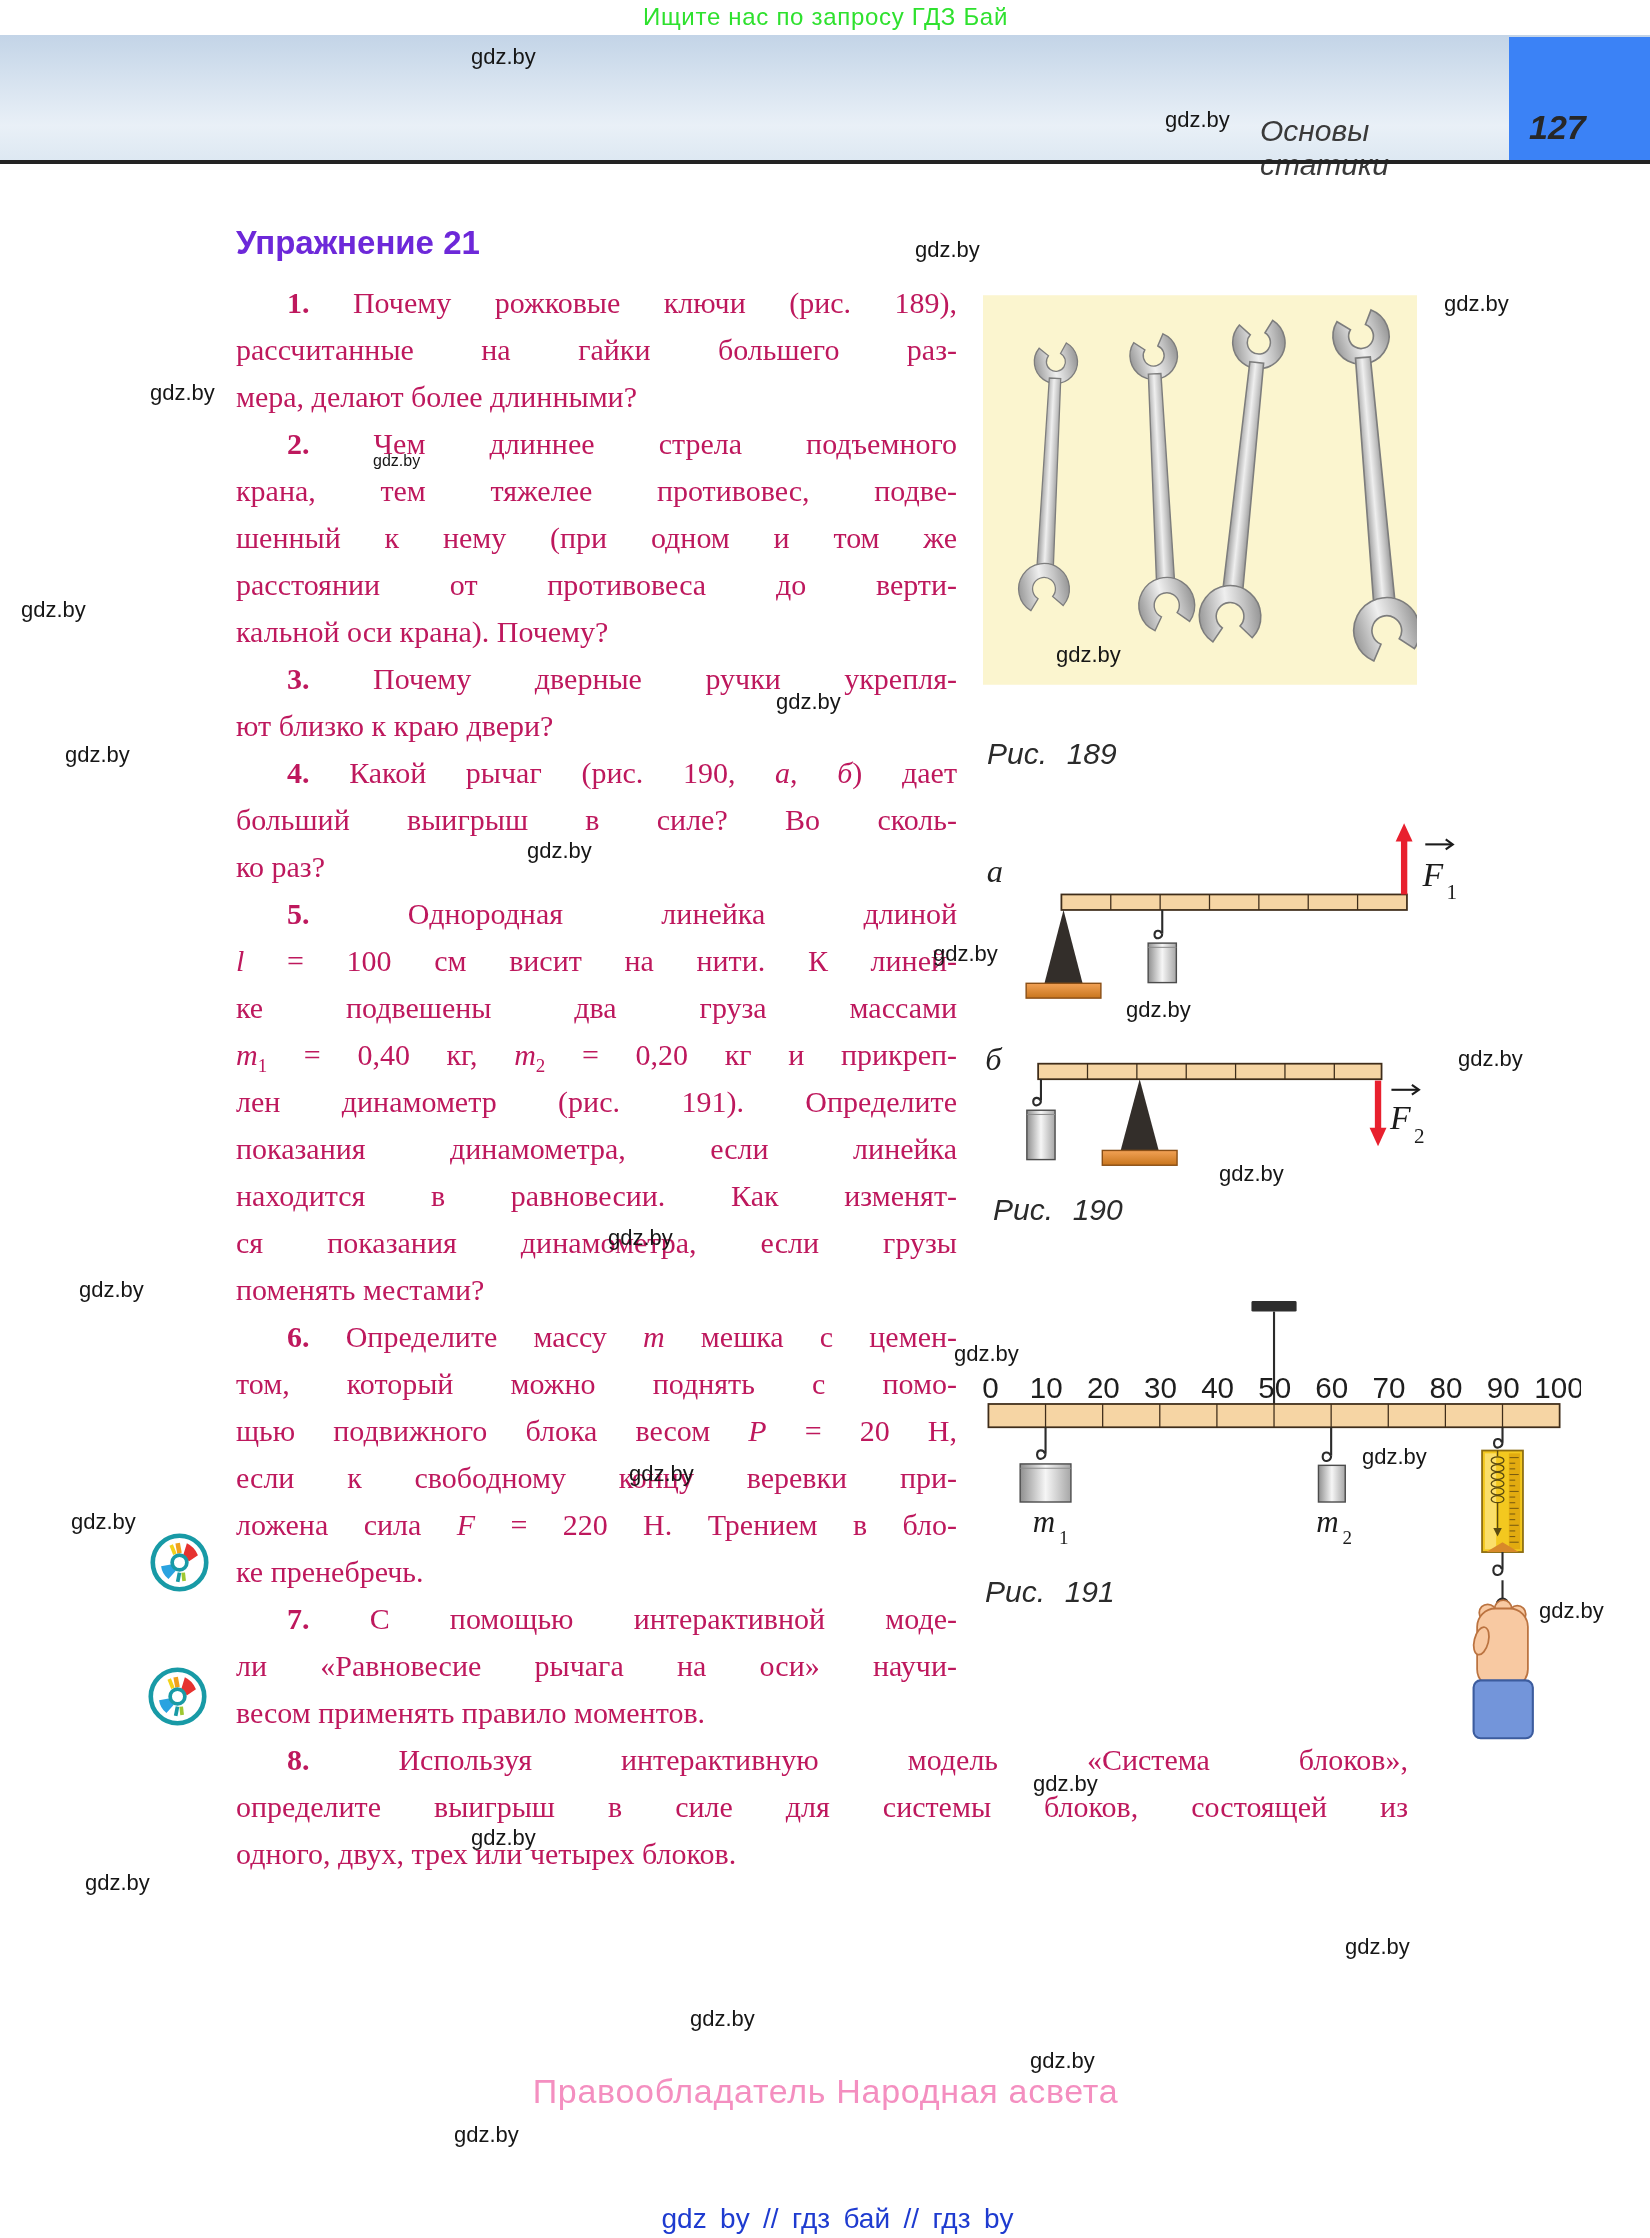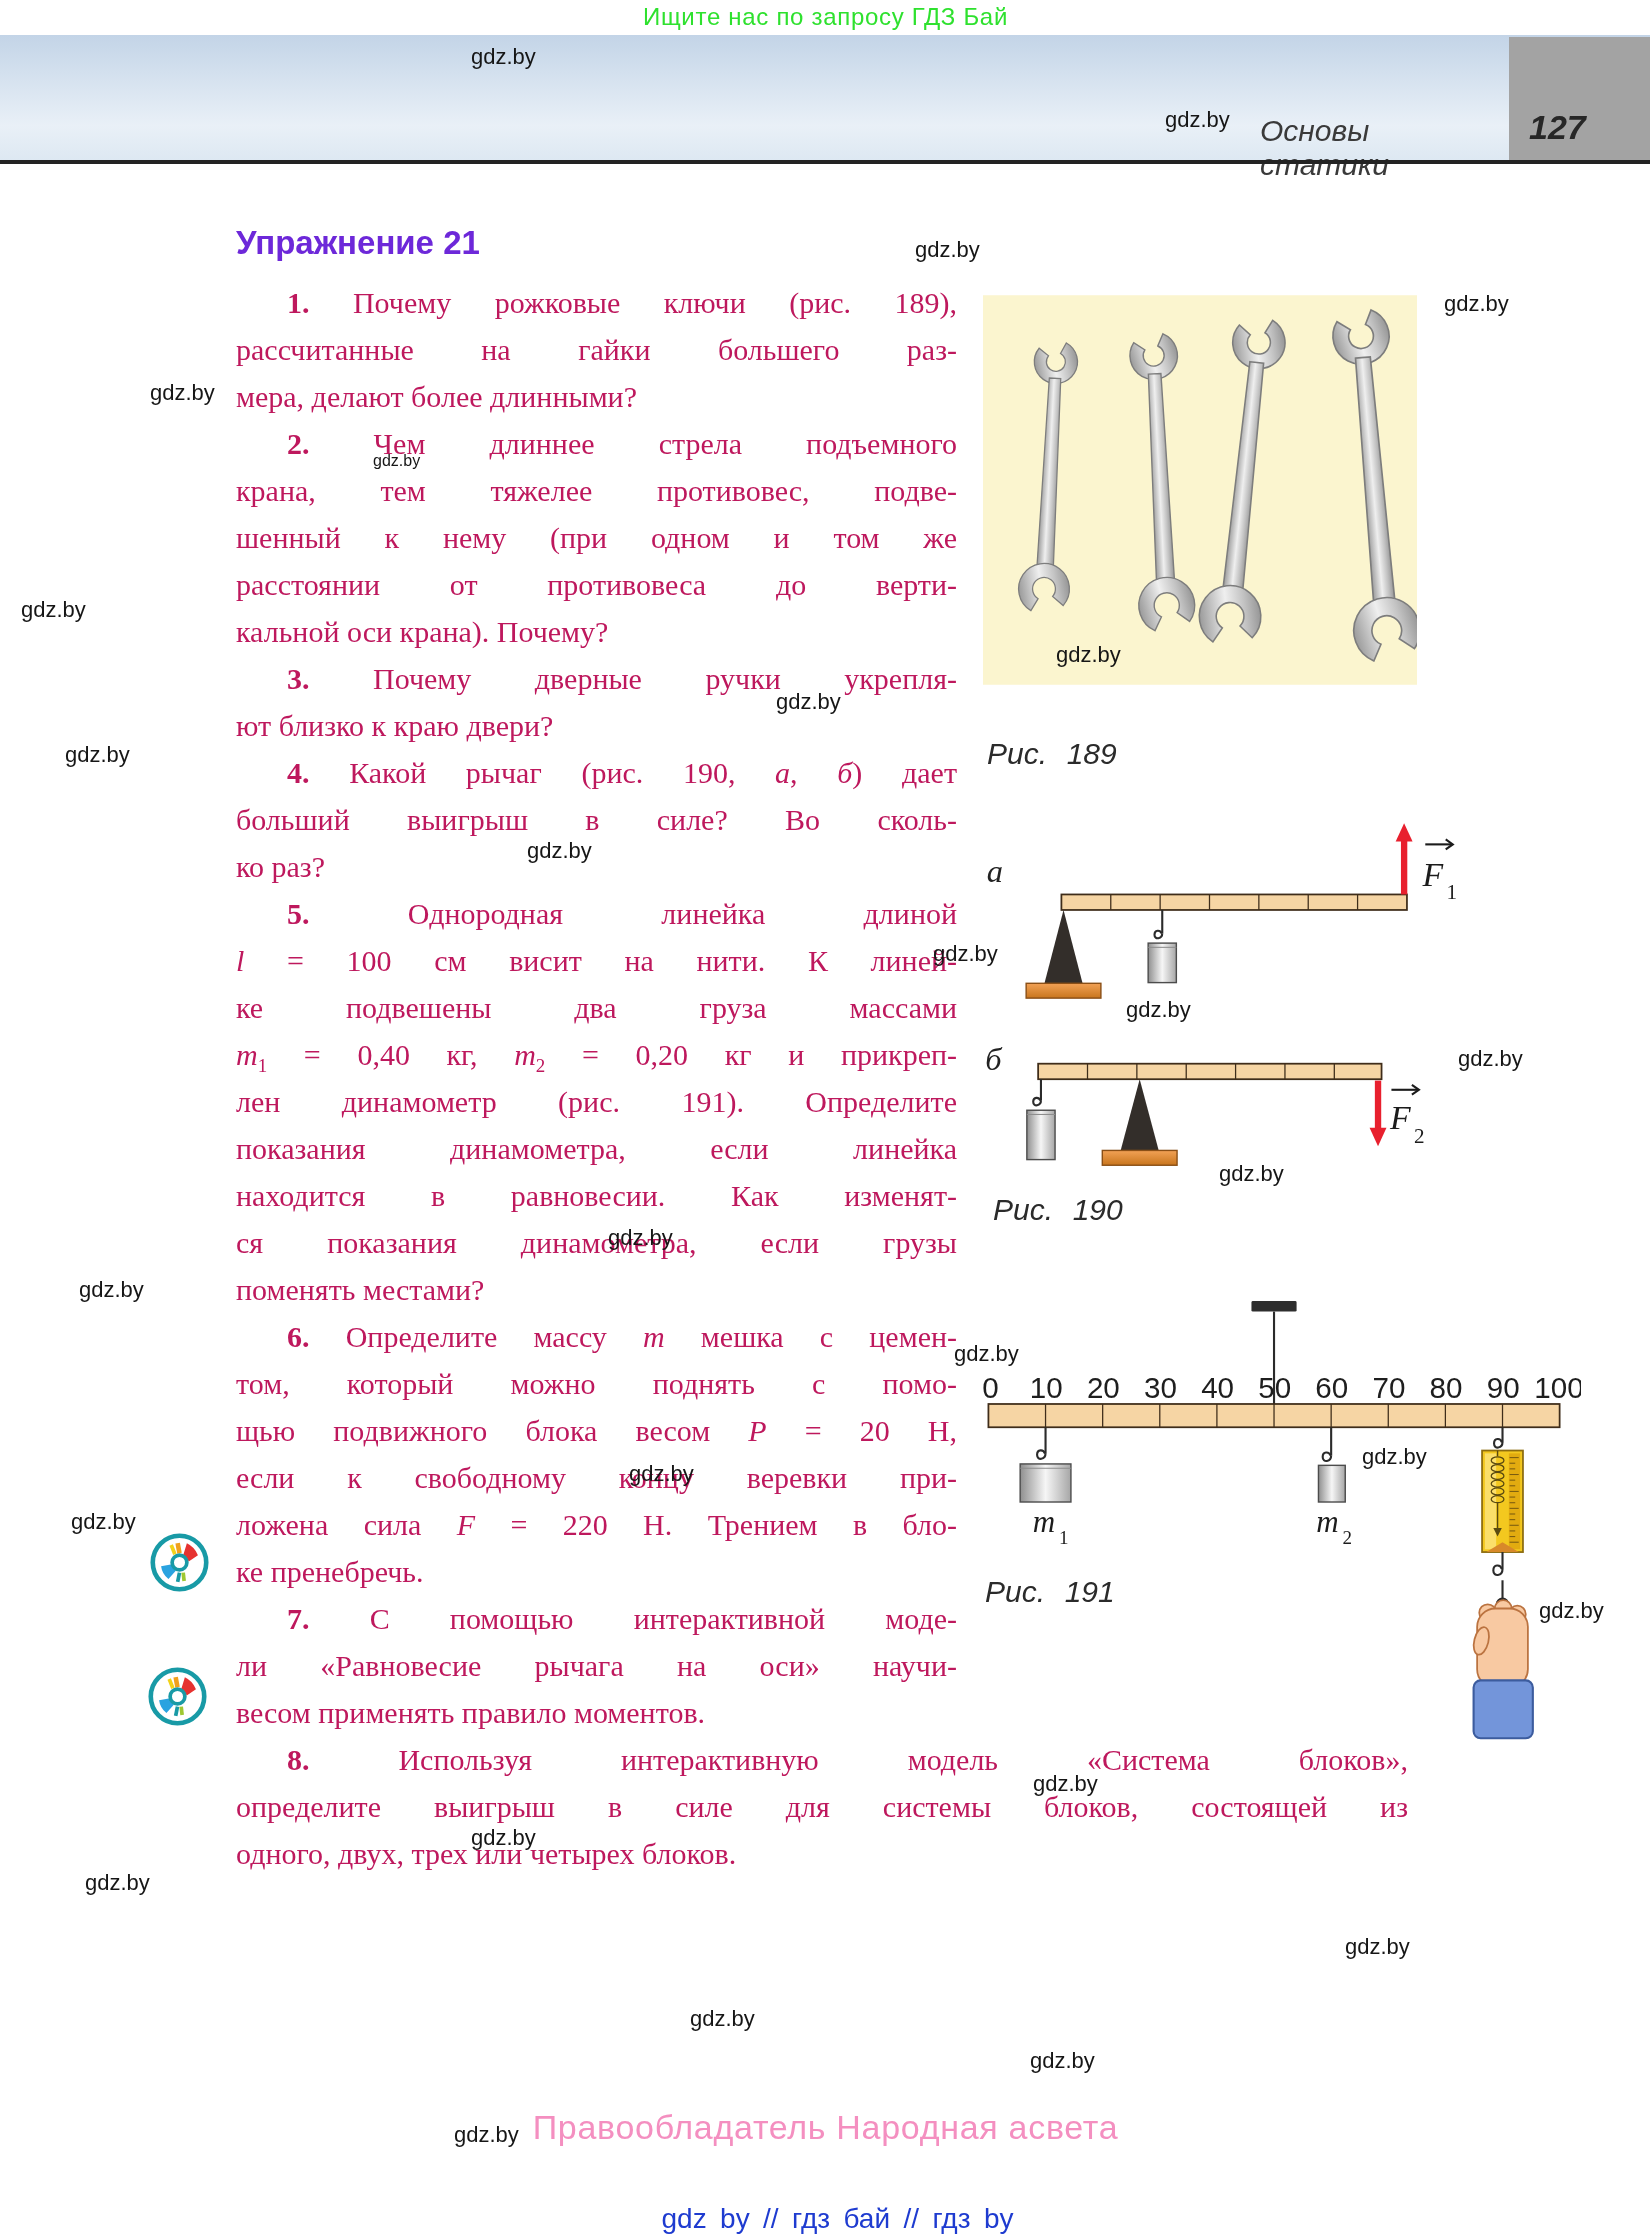--- a/index.html
+++ b/index.html
@@ -19,21 +19,21 @@
   }
   .header-rule{
     position:absolute;top:160px;left:0;width:100%;height:3.5px;background:#232323;
   }
   .header-title{
     position:absolute;top:114px;left:1260px;width:233px;
     font:italic 30px "Liberation Sans","DejaVu Sans",sans-serif;
     color:#3a3a3a;word-spacing:7px;
   }
   .page-box{
-    position:absolute;top:37px;left:1509px;right:0;height:123px;background:#a3a3a3;text-decoration:underline;
+    position:absolute;top:37px;left:1509px;right:0;height:123px;background:#3b82f6;text-decoration:underline;
   }
   .page-number{
     position:absolute;left:20px;bottom:12.7px;
     font:italic bold 34px "Liberation Sans","DejaVu Sans",sans-serif;color:#272727;
   }
   
   .exercise-title{
     position:absolute;top:224px;left:236px;
     font:bold 33px "Liberation Sans","DejaVu Sans",sans-serif;color:#6d28d9;
   }
@@ -389,15 +389,15 @@
     <span class="wm" style="left: 1033px; top: 1771px; color: rgb(22, 22, 22);">gdz.by</span>
     <span class="wm" style="left: 471px; top: 1825px; color: rgb(22, 22, 22);">gdz.by</span>
     <span class="wm" style="left: 85px; top: 1870px; color: rgb(22, 22, 22);">gdz.by</span>
     <span class="wm" style="left: 1345px; top: 1934px; color: rgb(22, 22, 22);">gdz.by</span>
     <span class="wm" style="left: 690px; top: 2006px; color: rgb(22, 22, 22);">gdz.by</span>
     <span class="wm" style="left: 1030px; top: 2048px; color: rgb(22, 22, 22);">gdz.by</span>
     <span class="wm" style="left: 454px; top: 2122px; color: rgb(22, 22, 22);">gdz.by</span>
     <span class="wm" style="left: 1056px; top: 642px; color: rgb(22, 22, 22);">gdz.by</span>
   </div>
 
-<div class="copyright" style="color: rgb(244, 143, 192); margin-top: 36px;">Правообладатель Народная асвета</div>
+<div class="copyright" style="color: rgb(244, 143, 192);">Правообладатель Народная асвета</div>
 <div class="footer-links" style="color: rgb(30, 59, 208); padding-left: 12px;">gdz by  //  гдз бай  //  гдз by</div>
 
 
 </body></html>

